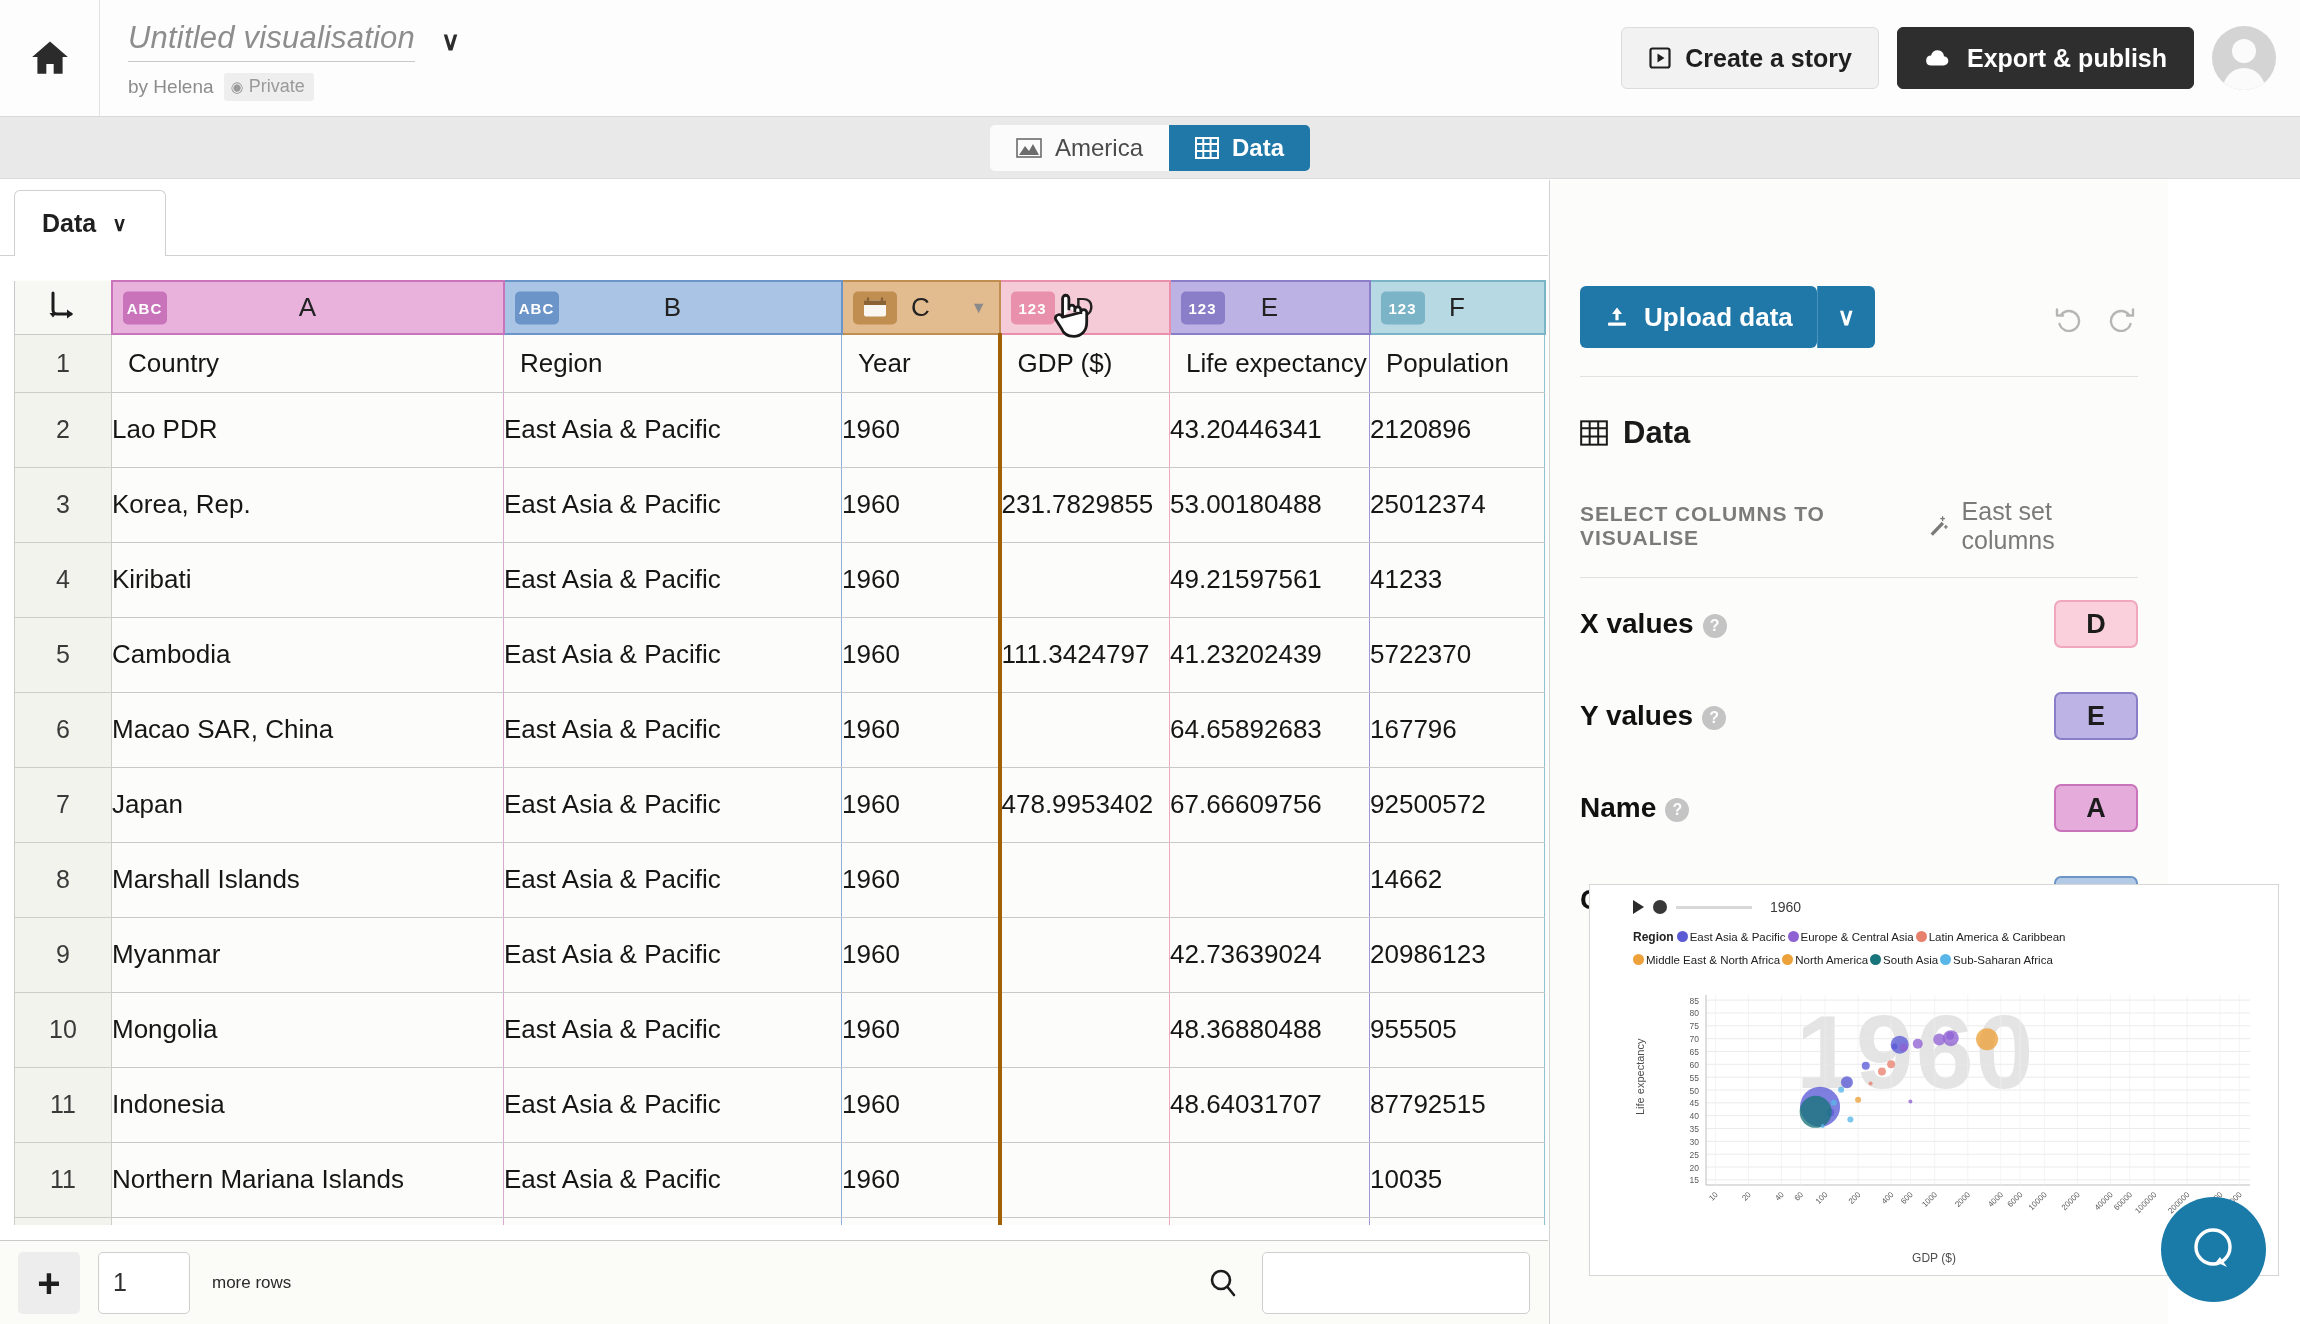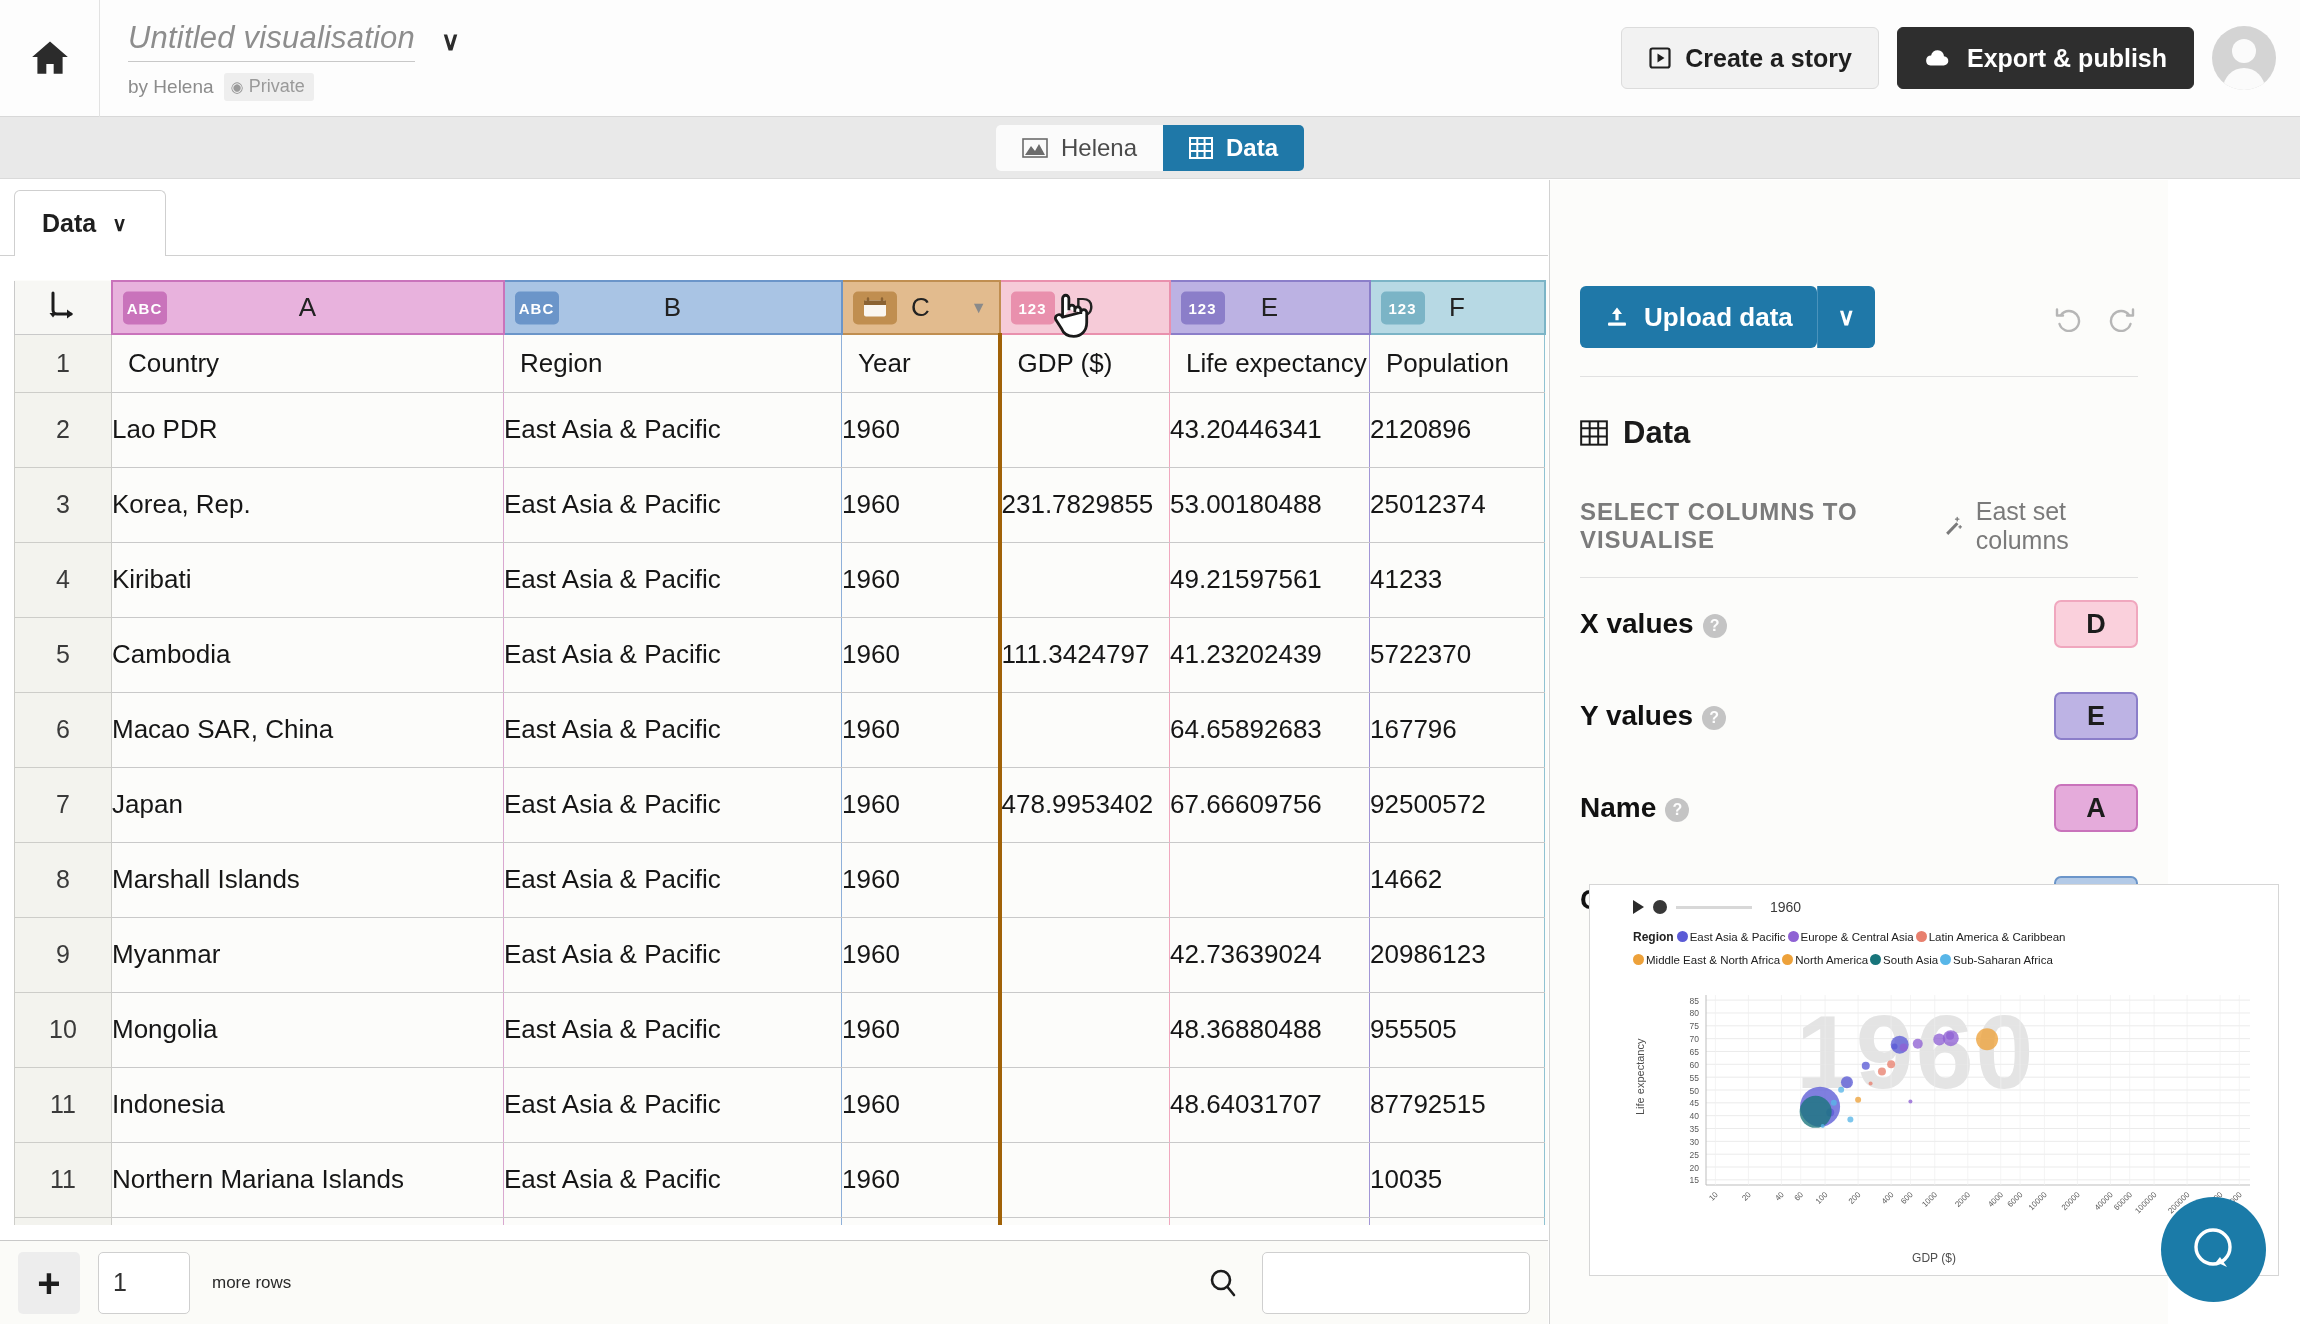--- a/index.html
+++ b/index.html
@@ -245,21 +245,21 @@
     margin: 28px 30px 0 30px; height: 1px; background: #e1e1e1;
   }
   .panel-section-title {
     display: flex; align-items: center; gap: 15px;
     padding: 38px 30px 0 30px; font-size: 31px; font-weight: bold; color: #1a1a1a;
   }
   .select-cols-row {
     display: flex; align-items: center; padding: 46px 30px 0 30px;
   }
   .select-cols-label {
-    font-size: 24px; font-weight: bold; color: #7b7b7b; letter-spacing: .9px;
+    font-size: 21px; font-weight: bold; color: #7b7b7b; letter-spacing: .9px;
   }
   .auto-set {
     margin-left: auto; display: flex; align-items: center; gap: 11px;
     font-size: 25px; color: #7a7a7a; cursor: pointer;
   }
   .panel-divider2 { margin: 22px 30px 0 30px; height: 1px; background: #e1e1e1; }
 
   .map-row {
     display: flex; align-items: center; padding: 0 30px;
     height: 92px;
@@ -372,21 +372,21 @@
   </div>
 </div>
 
 <div class="toggle-bar">
   <div class="seg">
     <div class="seg-item seg-preview">
       <svg width="26" height="20" viewBox="0 0 26 20">
         <rect x="1" y="1" width="24" height="18" fill="none" stroke="#6c6c6c" stroke-width="1.6"></rect>
         <path d="M3 17 9 8l4 5 4-7 6 11z" fill="#6c6c6c"></path>
       </svg>
-      <span>Helena</span>
+      <span>America</span>
     </div>
     <div class="seg-item seg-data">
       <svg width="24" height="22" viewBox="0 0 24 22">
         <rect x="1" y="1" width="22" height="20" fill="none" stroke="#ffffff" stroke-width="2"></rect>
         <path d="M1 7h22M1 14h22M8.3 1v20M15.6 1v20" stroke="#ffffff" stroke-width="2"></path>
       </svg>
       <span>Data</span>
     </div>
   </div>
 </div>

